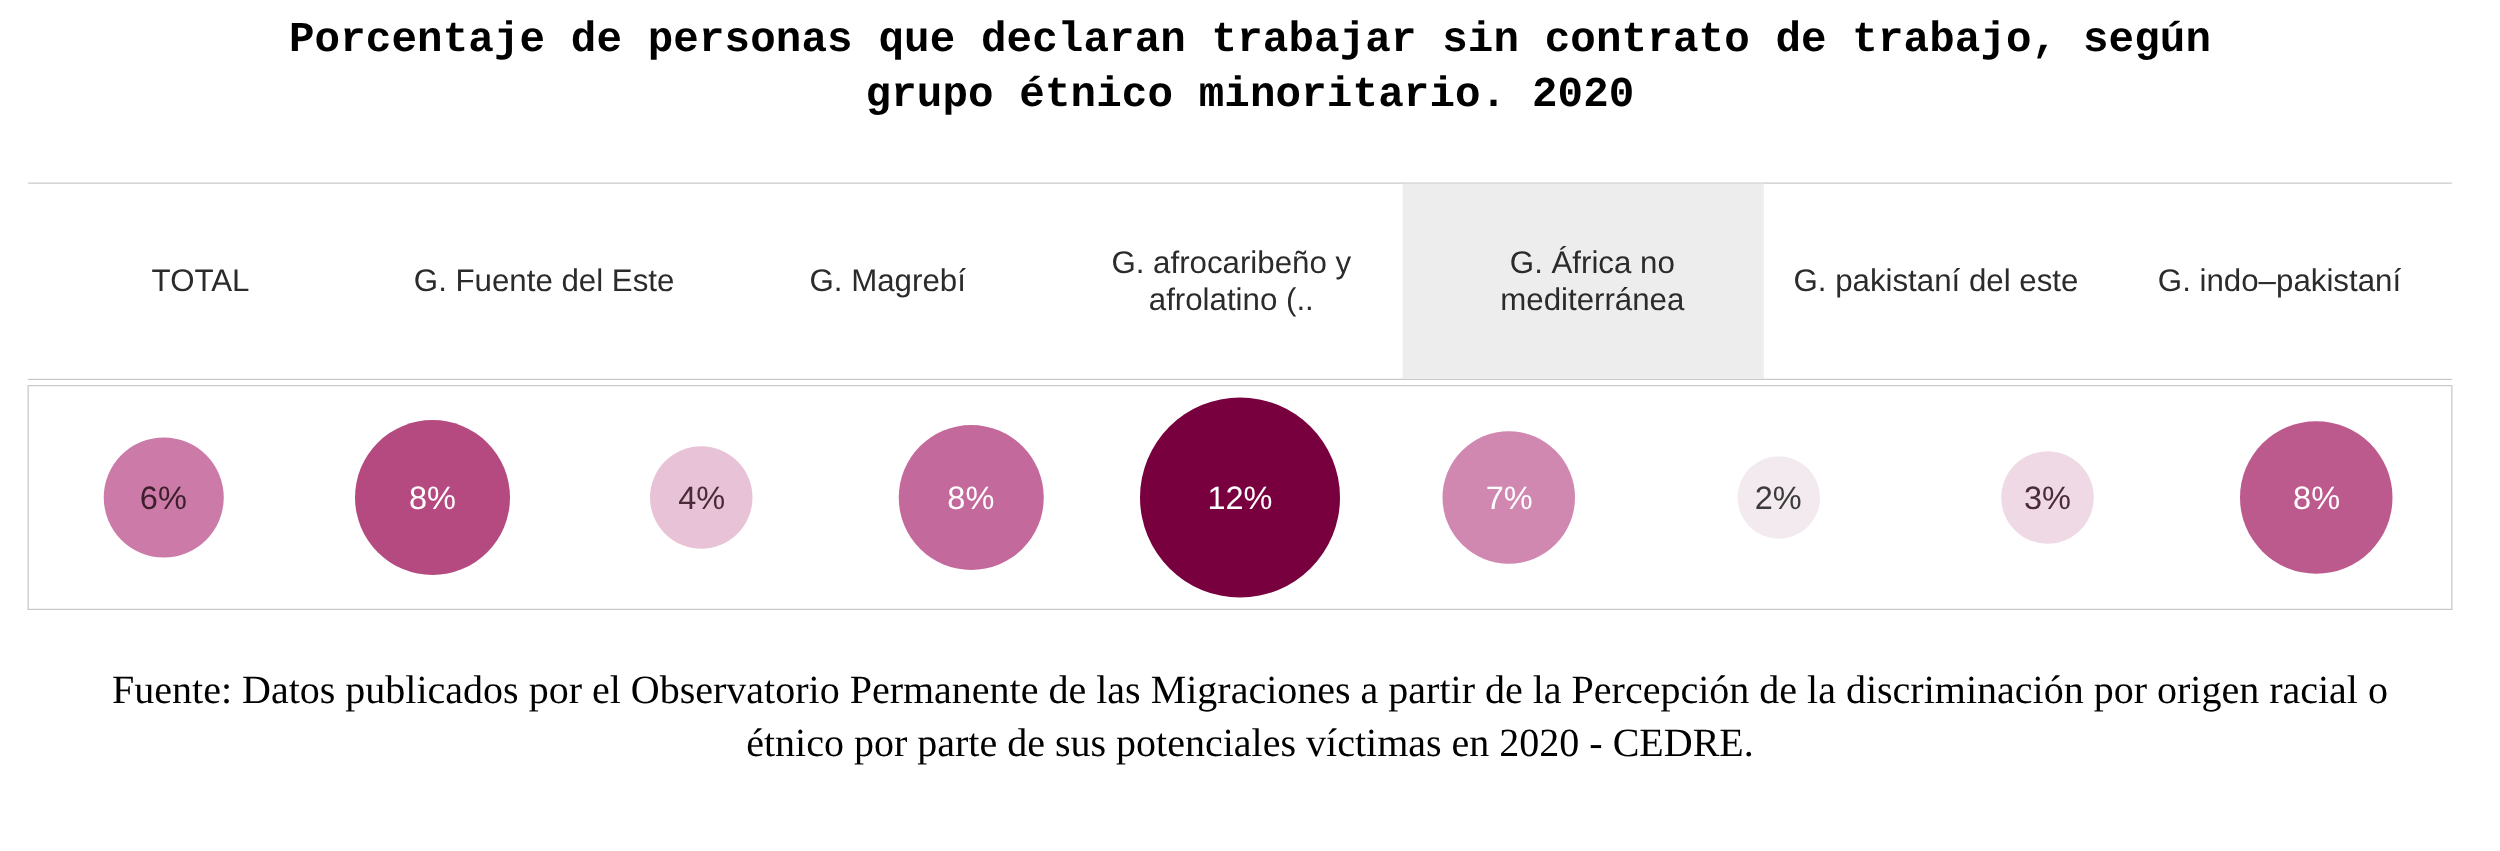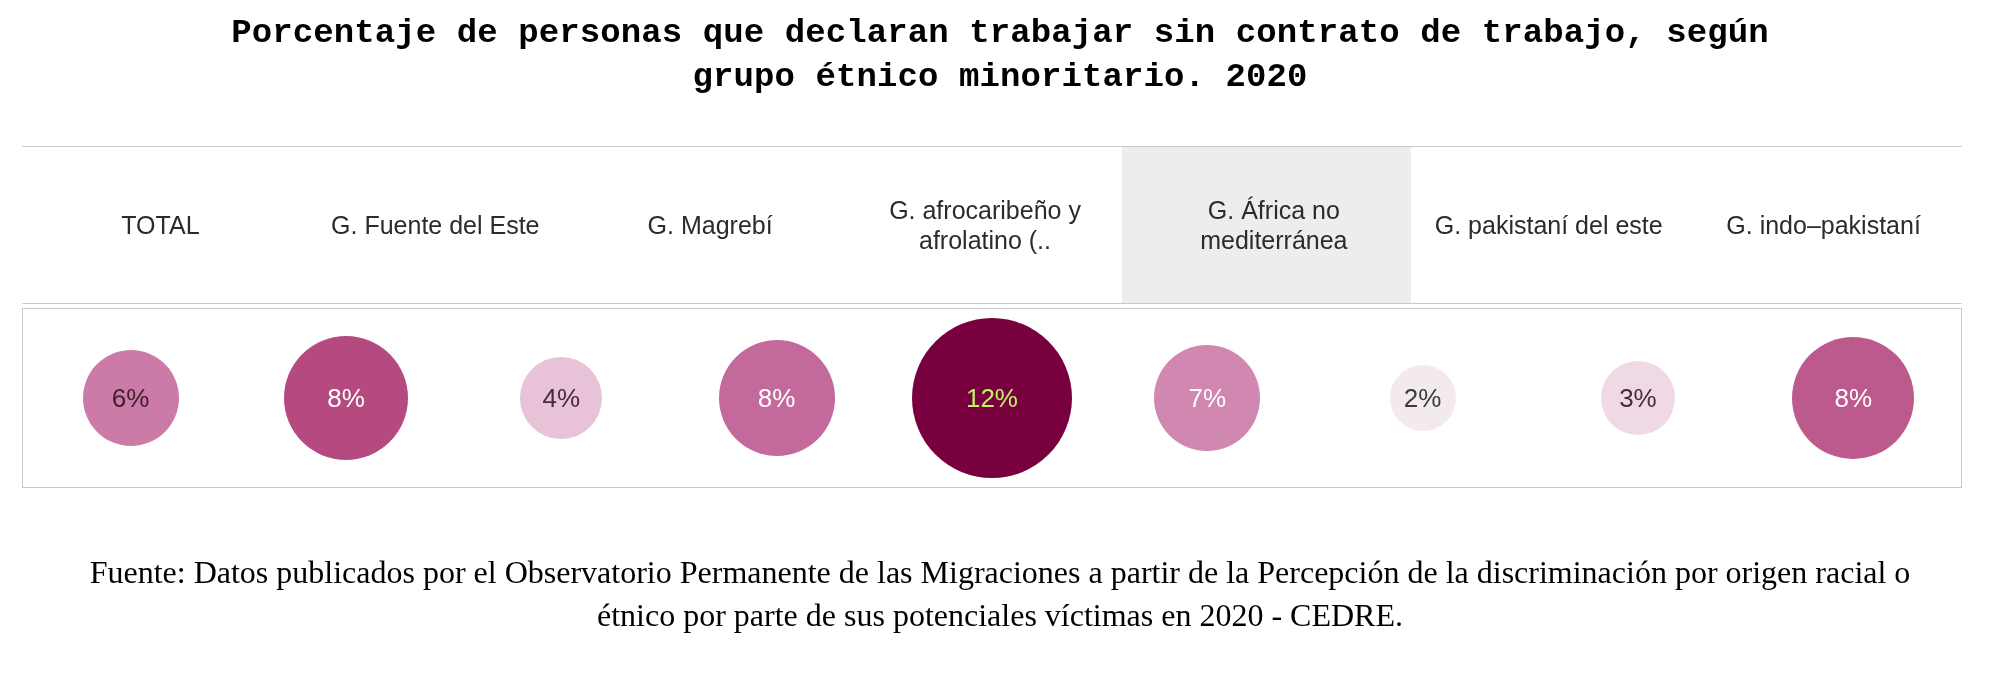--- a/index.html
+++ b/index.html
@@ -114,21 +114,20 @@
     left: 0;
     top: 530px;
     width: 2000px;
     text-align: center;
     font-family: "Liberation Serif", serif;
     font-size: 32px;
     line-height: 1.33;
     color: #000000;
     padding: 0 50px;
     box-sizing: border-box;
-    margin-top: 21px;
   }
 </style>
 </head>
 <body>
 
 <div class="page">
 
   <div class="chart-title">Porcentaje de personas que declaran trabajar sin contrato de trabajo, según grupo étnico minoritario. 2020</div>
 
   <div class="chart-frame">
@@ -172,21 +171,21 @@
         <div class="bubble" style="width: 82px; height: 82px; background: rgb(232, 194, 214); color: rgb(74, 43, 56);">
           <span>4%</span>
         </div>
       </div>
       <div class="bubble-cell">
         <div class="bubble" style="width: 116px; height: 116px; background: rgb(196, 105, 155); color: rgb(255, 255, 255);">
           <span>8%</span>
         </div>
       </div>
       <div class="bubble-cell">
-        <div class="bubble" style="width: 160px; height: 160px; background: rgb(121, 0, 62); color: #bef264;">
+        <div class="bubble" style="width: 160px; height: 160px; background: rgb(121, 0, 62); color: #ffffff;">
           <span>12%</span>
         </div>
       </div>
       <div class="bubble-cell">
         <div class="bubble" style="width: 106px; height: 106px; background: rgb(208, 135, 176); color: rgb(255, 255, 255);">
           <span>7%</span>
         </div>
       </div>
       <div class="bubble-cell">
         <div class="bubble" style="width: 66px; height: 66px; background: rgb(242, 234, 238); color: rgb(59, 59, 59);">

